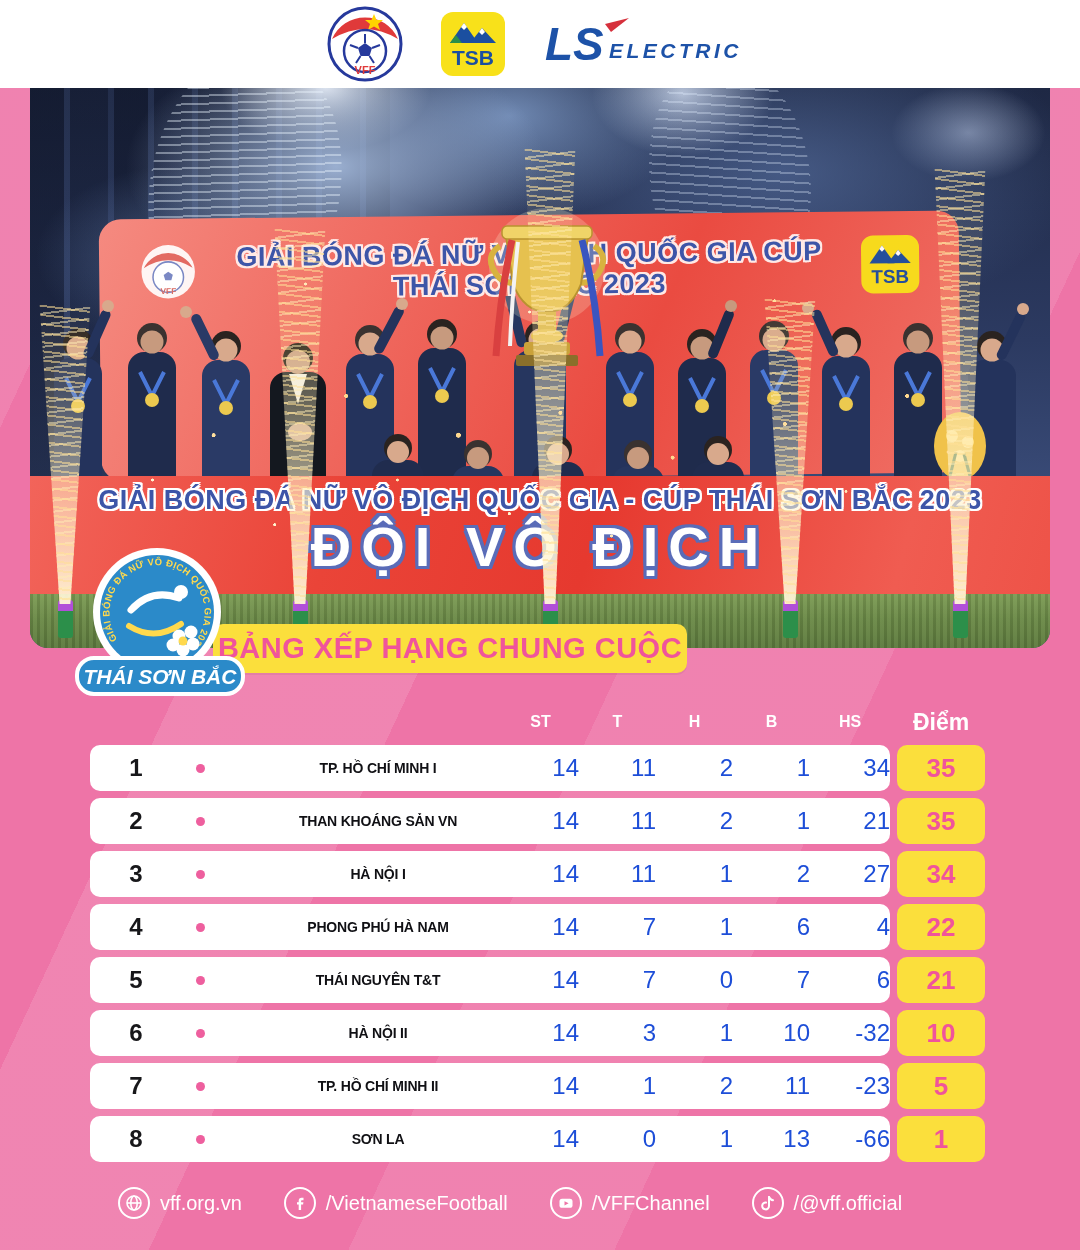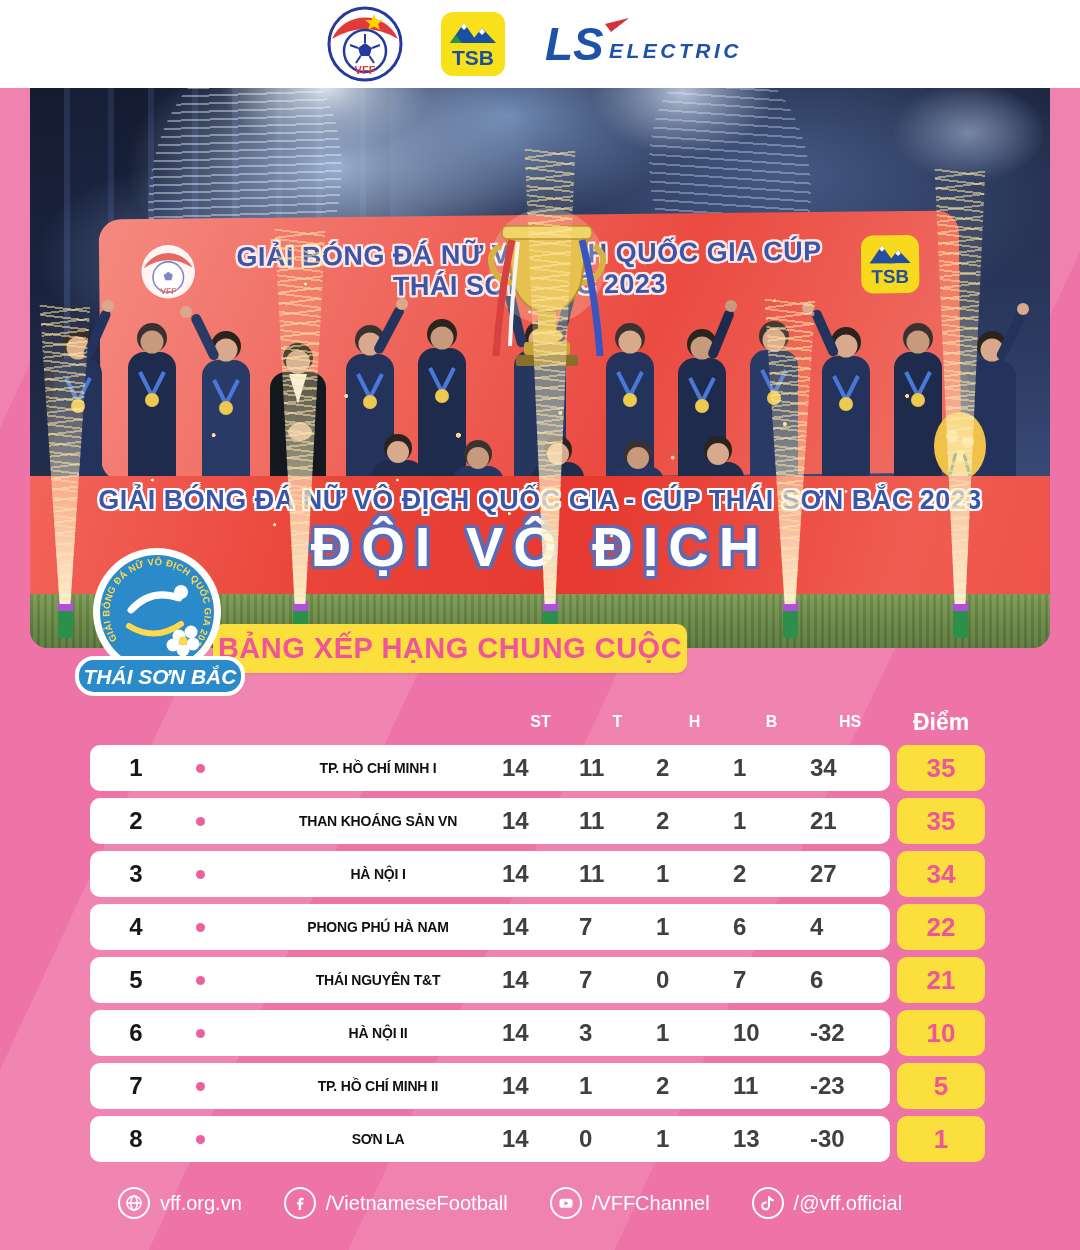--- a/index.html
+++ b/index.html
@@ -98,21 +98,21 @@
     display:grid;grid-template-columns:92px 36px 284px 77px 77px 77px 77px 80px;align-items:center;}
   .head-cell{color:#fff;font-weight:700;font-size:16px;text-align:center;}
   .points-head{position:absolute;left:897px;top:706px;width:88px;height:32px;z-index:4;
     color:#fff;font-weight:700;font-size:23px;text-align:center;line-height:32px;}
   .standing-row{position:absolute;left:90px;width:895px;height:46px;z-index:4;}
   .row-card{position:absolute;left:0;top:0;width:800px;height:46px;background:#ffffff;border-radius:10px;
     display:grid;grid-template-columns:92px 36px 284px 77px 77px 77px 77px 80px;align-items:center;}
   .rank{color:#17171a;font-size:24px;font-weight:700;text-align:center;}
   .dot{width:9px;height:9px;border-radius:50%;background:#ee5f9e;justify-self:center;}
   .team{color:#101014;font-size:14px;font-weight:800;letter-spacing:-.2px;padding-left:36px;white-space:nowrap;text-align:center;}
-  .num{color:#404040;font-size:24px;font-weight:700;text-align:left;}
+  .num{color:#1d4ed8;font-size:24px;font-weight:400;text-align:right;}
   .points-card{position:absolute;left:807px;top:0;width:88px;height:46px;background:#fbdf3c;border-radius:10px;
     display:flex;align-items:center;justify-content:center;}
   .points-card span{color:#f0549b;font-size:26px;font-weight:700;}
   
   .footer{position:absolute;left:0;top:1178px;width:1020px;height:50px;z-index:4;
     display:flex;align-items:center;justify-content:center;gap:42px;}
   .footer-item{display:flex;align-items:center;gap:10px;color:#ffffff;font-size:20px;font-weight:400;}
   .icon-circle{width:32px;height:32px;border:2px solid #ffffff;border-radius:50%;box-sizing:border-box;
     display:flex;align-items:center;justify-content:center;}
 </style>
@@ -516,21 +516,21 @@
 
 <div class="standing-row" style="top:1116px">
   <div class="row-card">
     <span class="rank">8</span>
     <span class="dot"></span>
     <span class="team">SƠN LA</span>
     <span class="num">14</span>
     <span class="num">0</span>
     <span class="num">1</span>
     <span class="num">13</span>
-    <span class="num">-30</span>
+    <span class="num">-66</span>
   </div>
   <div class="points-card">
       <span>1</span>
     </div>
 </div>
 
 <div class="footer">
   <div class="footer-item">
     <span class="icon-circle">
       <svg width="18" height="18" viewBox="0 0 18 18" fill="none" stroke="#fff" stroke-width="1.6">

